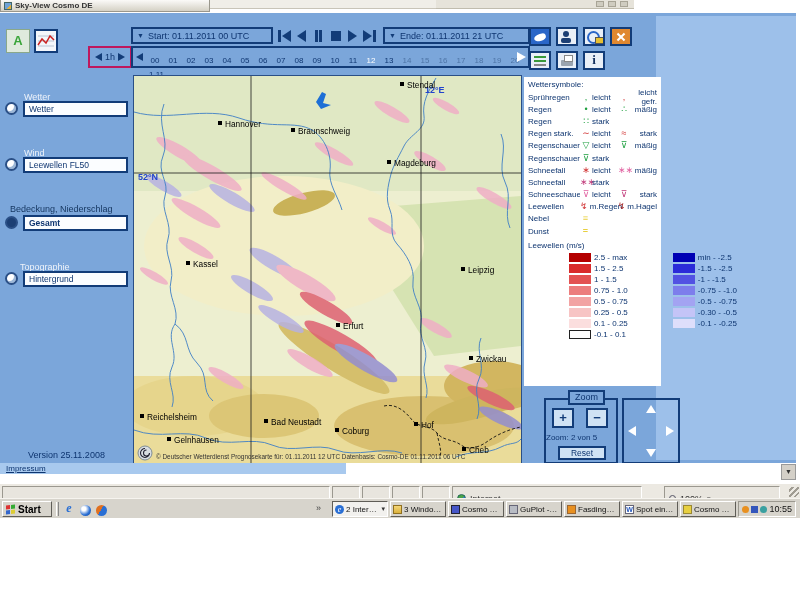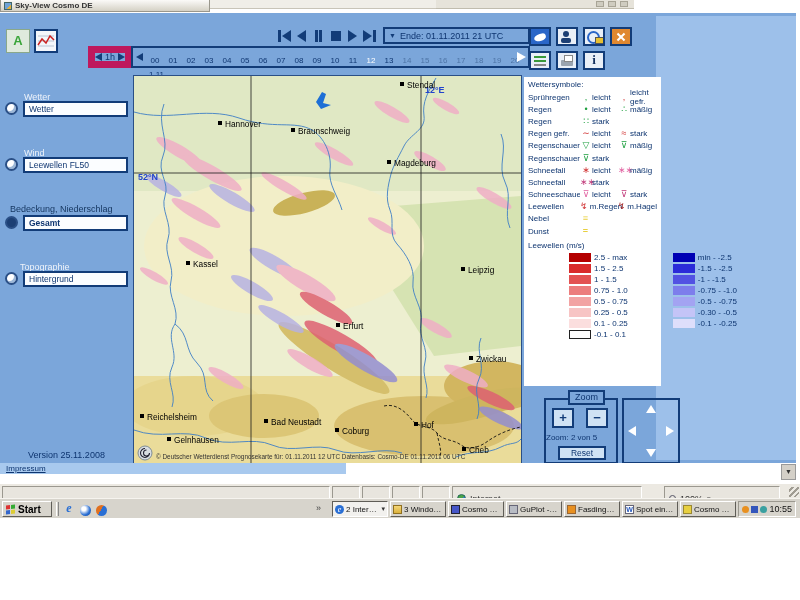--- a/index.html
+++ b/index.html
@@ -50,21 +50,21 @@
   .tbi-save-globe::after{content:"";position:absolute;left:10px;top:8px;width:7px;height:5px;background:#e8c030;border:1px solid #555;}
   .tbi-resize{background:#e08830;}
   .tbi-resize::before,.tbi-resize::after{content:"";position:absolute;left:4px;top:7px;width:10px;height:2px;background:#fff;}
   .tbi-resize::before{transform:rotate(45deg);} .tbi-resize::after{transform:rotate(-45deg);}
   .tbi-report::before{content:"";position:absolute;left:3px;top:3px;width:12px;height:2px;background:#3a9a3a;
     box-shadow:0 4px 0 #3a9a3a,0 8px 0 #888;}
   .tbi-print::after{content:"";position:absolute;left:6px;top:2px;width:7px;height:5px;background:#fff;border:1px solid #888;}
   .tbi-print::before{content:"";position:absolute;left:3px;top:7px;width:12px;height:6px;background:#9aa4b0;border-radius:1px;}
   .tbi-info{font-family:"Liberation Serif",serif;font-weight:bold;color:#14305e;font-size:13px;text-align:center;line-height:14px;}
 
-  #step-box{position:absolute;left:88px;top:33px;width:44px;height:22px;border:7px solid #be185d;
+  #step-box{position:absolute;left:88px;top:33px;width:44px;height:22px;border:2px solid #be185d;
     display:flex;align-items:center;justify-content:center;gap:3px;color:#0e3570;font-size:9px;}
   .mini-l{width:0;height:0;border-top:4px solid transparent;border-bottom:4px solid transparent;border-right:7px solid #123c78;}
   .mini-r{width:0;height:0;border-top:4px solid transparent;border-bottom:4px solid transparent;border-left:7px solid #123c78;}
 
   #timeline-box{position:absolute;left:131px;top:33px;width:399px;height:22px;border:2px solid #123c78;}
   .tl-al{position:absolute;left:3px;top:5px;width:0;height:0;border-top:4px solid transparent;border-bottom:4px solid transparent;border-right:7px solid #123c78;}
   .tl-ar{position:absolute;right:2px;top:4px;width:0;height:0;border-top:5px solid transparent;border-bottom:5px solid transparent;border-left:9px solid #fff;}
   #hours{position:absolute;left:13px;top:1px;white-space:nowrap;}
   .tick{display:inline-block;width:18px;text-align:center;font-size:8px;color:#0e3570;}
   .tick.sel{color:#fff;}
@@ -92,21 +92,21 @@
 
   #version-label{position:absolute;left:8px;top:437px;font-size:9px;color:#0e3570;margin-left:20px;}
 
   
   #legend{position:absolute;left:524px;top:64px;width:137px;height:309px;background:#fff;
     padding:3px 4px;font-size:8px;color:#0e3570;}
   .ltitle{margin-bottom:2px;}
   .lrow{display:flex;align-items:center;height:12.2px;}
   .lname{width:52px;white-space:nowrap;overflow:hidden;}
   .lsym{width:12px;text-align:center;font-size:9px;line-height:9px;}
-  .llab1{width:26px;} .llab2{flex:1;}
+  .llab1{width:26px;} .llab2{flex:1;text-align:right;}
   .c-green{color:#1fa040;} .c-red{color:#d03030;} .c-pink{color:#e060a0;}
   .c-magenta{color:#c03878;} .c-darkred{color:#a02020;}
   .c-yellow{color:#e8d040;font-weight:bold;letter-spacing:1px;}
   .scale-title{margin-top:4px;}
   .scale-wrap{display:flex;gap:4px;margin-top:2px;}
   .scol{display:flex;flex-direction:column;gap:1px;}
   .srow{display:flex;align-items:center;gap:3px;height:10px;padding-left:41px;}
   .sw{width:22px;height:9px;display:inline-block;}
   .sw.zero{border:1px solid #222;}
   .slab{white-space:nowrap;}
@@ -208,20 +208,24 @@
     <div class="right-col"></div>
 
     <div id="icon-profile-a" class="corner-ico">A</div>
     <div id="icon-meteogram" class="corner-ico">
       <svg width="20" height="20" viewBox="0 0 20 20">
         <path d="M2,5 H18 M2,10 H18 M2,15 H18" stroke="#b8c4d4" stroke-width="1" fill="none"></path>
         <polyline points="2,14 6,8 10,12 14,5 18,9" stroke="#cc2222" stroke-width="1.5" fill="none"></polyline>
       </svg>
     </div>
 
+    <div id="field-start" class="navfield">
+      <span class="funnel">▼</span>
+      <span>Start: 01.11.2011 00 UTC</span>
+    </div>
 
     <div id="playback">
         <div class="pb">
           <span class="bar"></span>
           <span class="t-l"></span>
         </div>
         <div class="pb">
           <span class="t-l"></span>
         </div>
         <div class="pb">
@@ -419,21 +423,21 @@
             <span class="llab1">leicht</span>
             <span class="lsym c-green">∴</span>
             <span class="llab2">mäßig</span>
           </div>
           <div class="lrow">
             <span class="lname">Regen</span>
             <span class="lsym c-green">∷</span>
             <span class="llab1">stark</span>
           </div>
           <div class="lrow">
-            <span class="lname">Regen gefr.</span>
+            <span class="lname">Regen stark.</span>
             <span class="lsym c-red">∼</span>
             <span class="llab1">leicht</span>
             <span class="lsym c-red">≈</span>
             <span class="llab2">stark</span>
           </div>
           <div class="lrow">
             <span class="lname">Regenschauer</span>
             <span class="lsym c-green">▽</span>
             <span class="llab1">leicht</span>
             <span class="lsym c-green">⊽</span>

